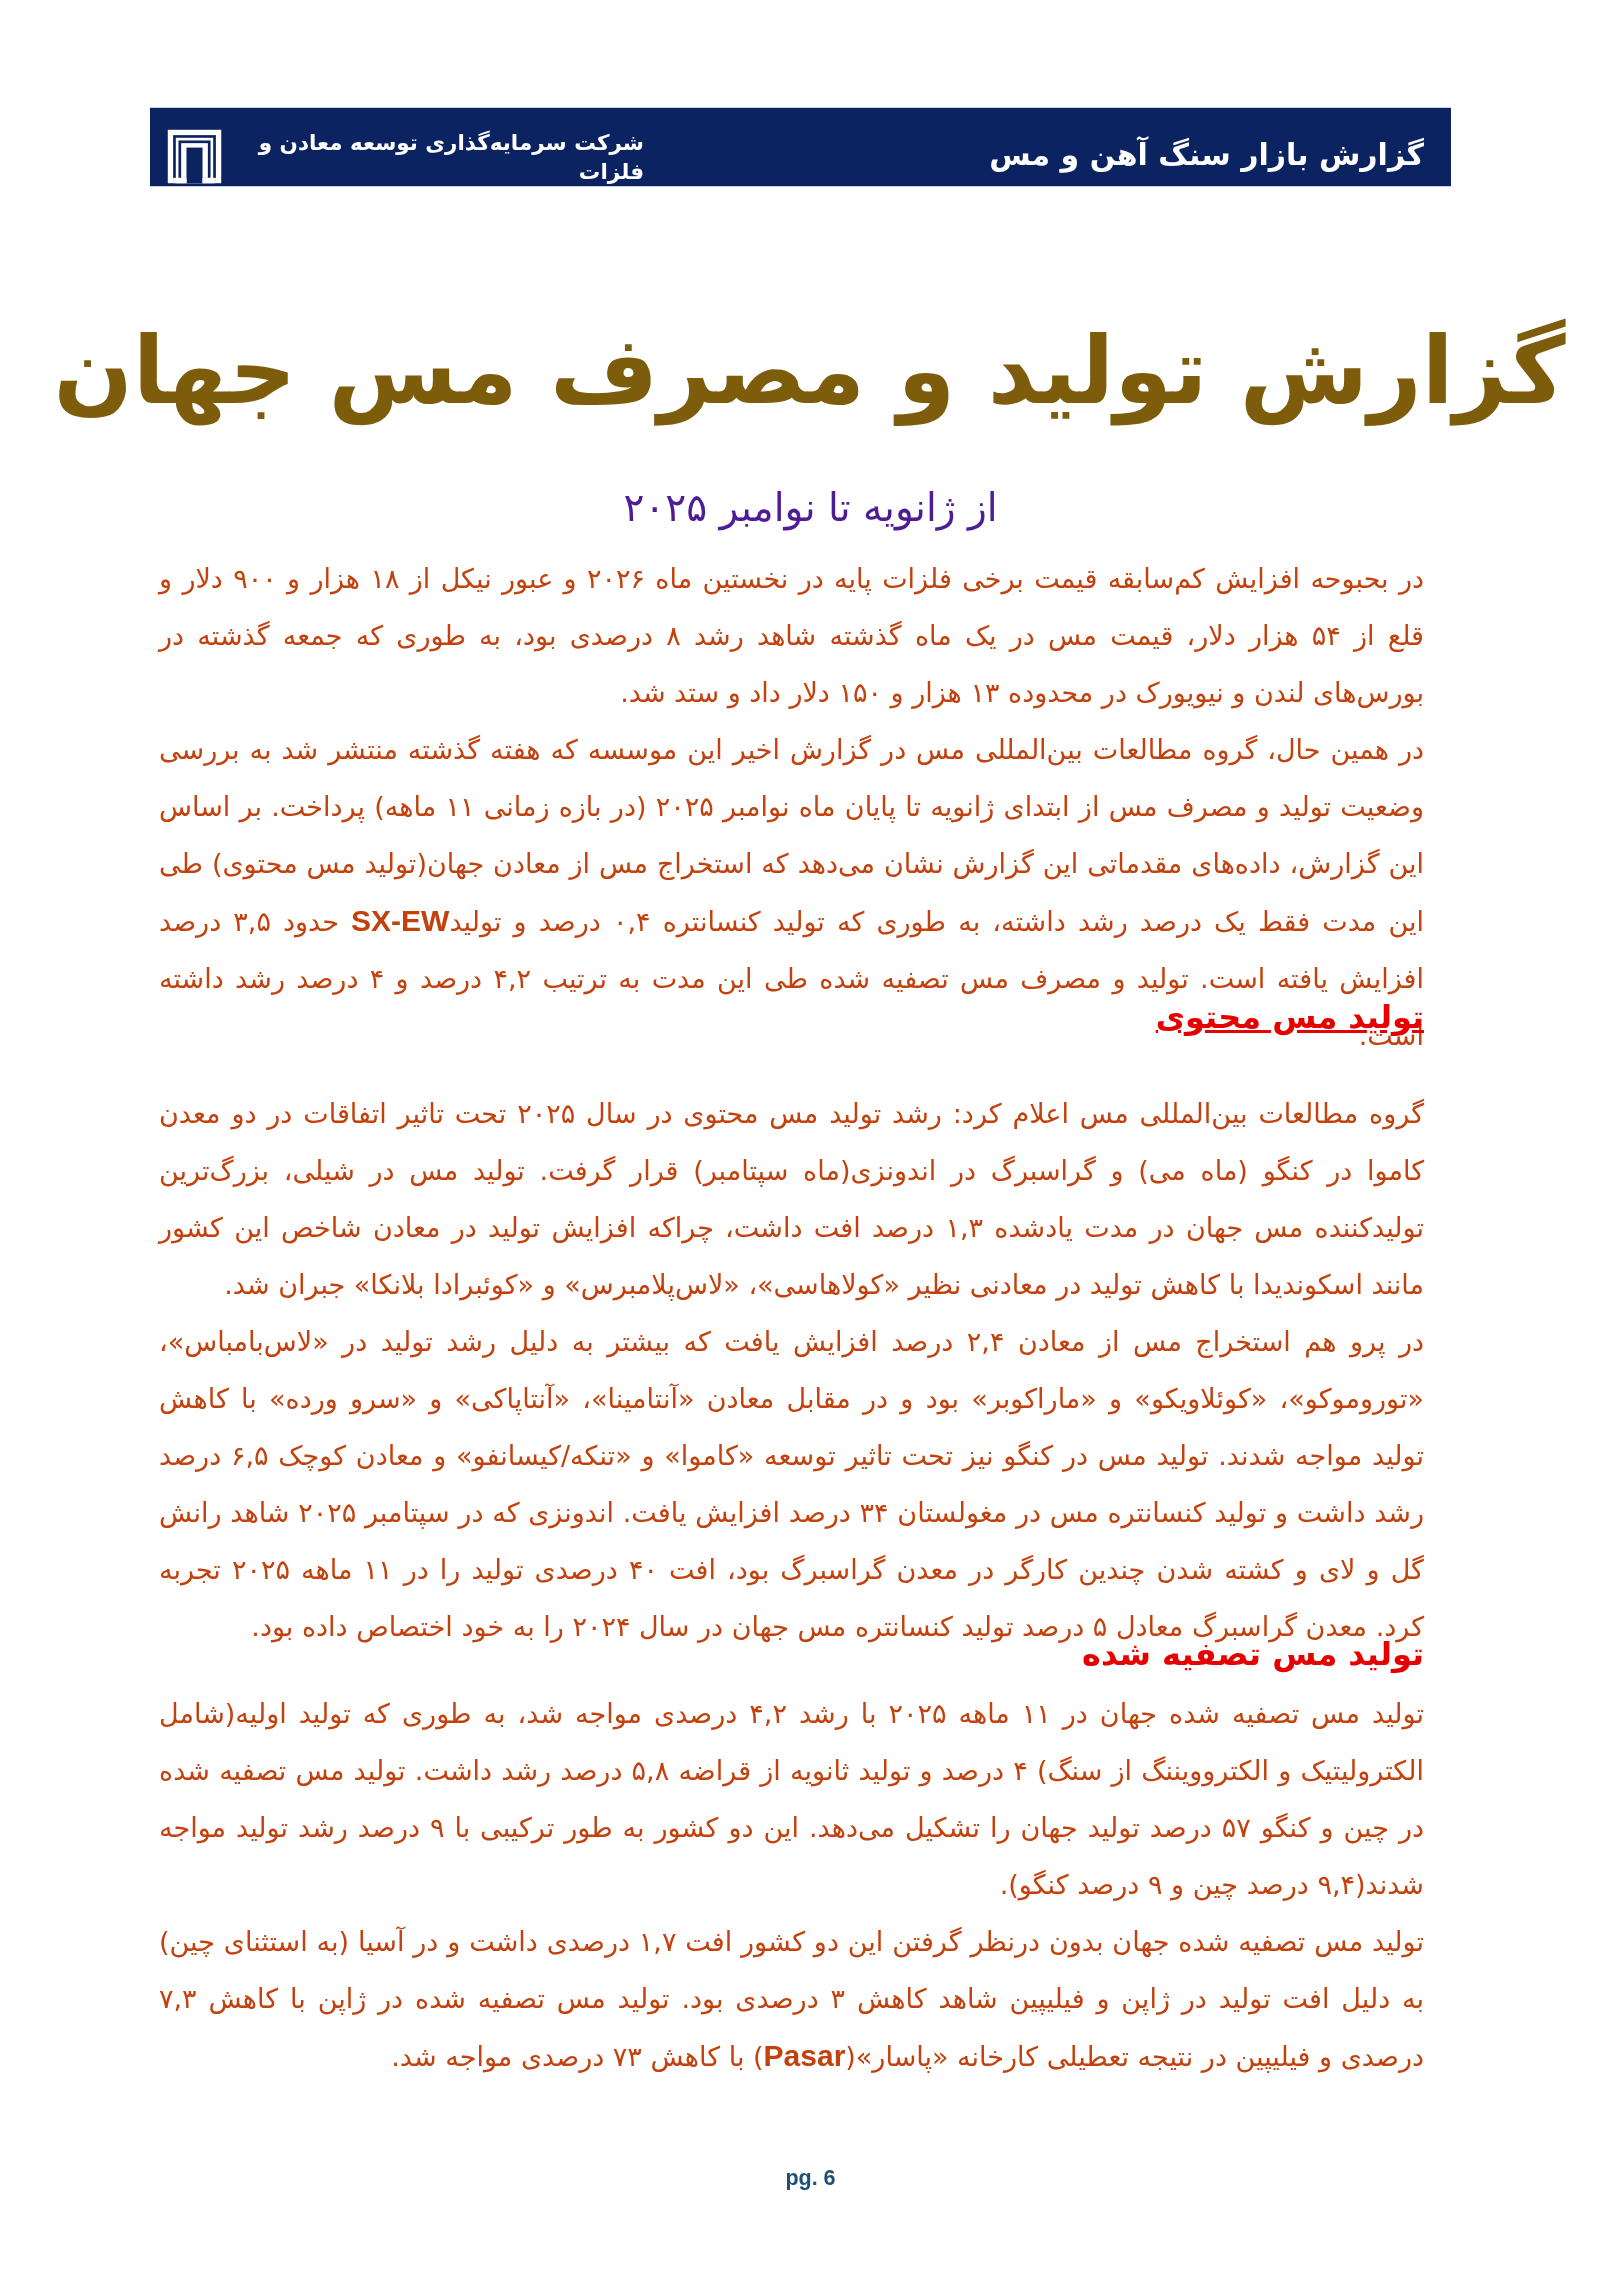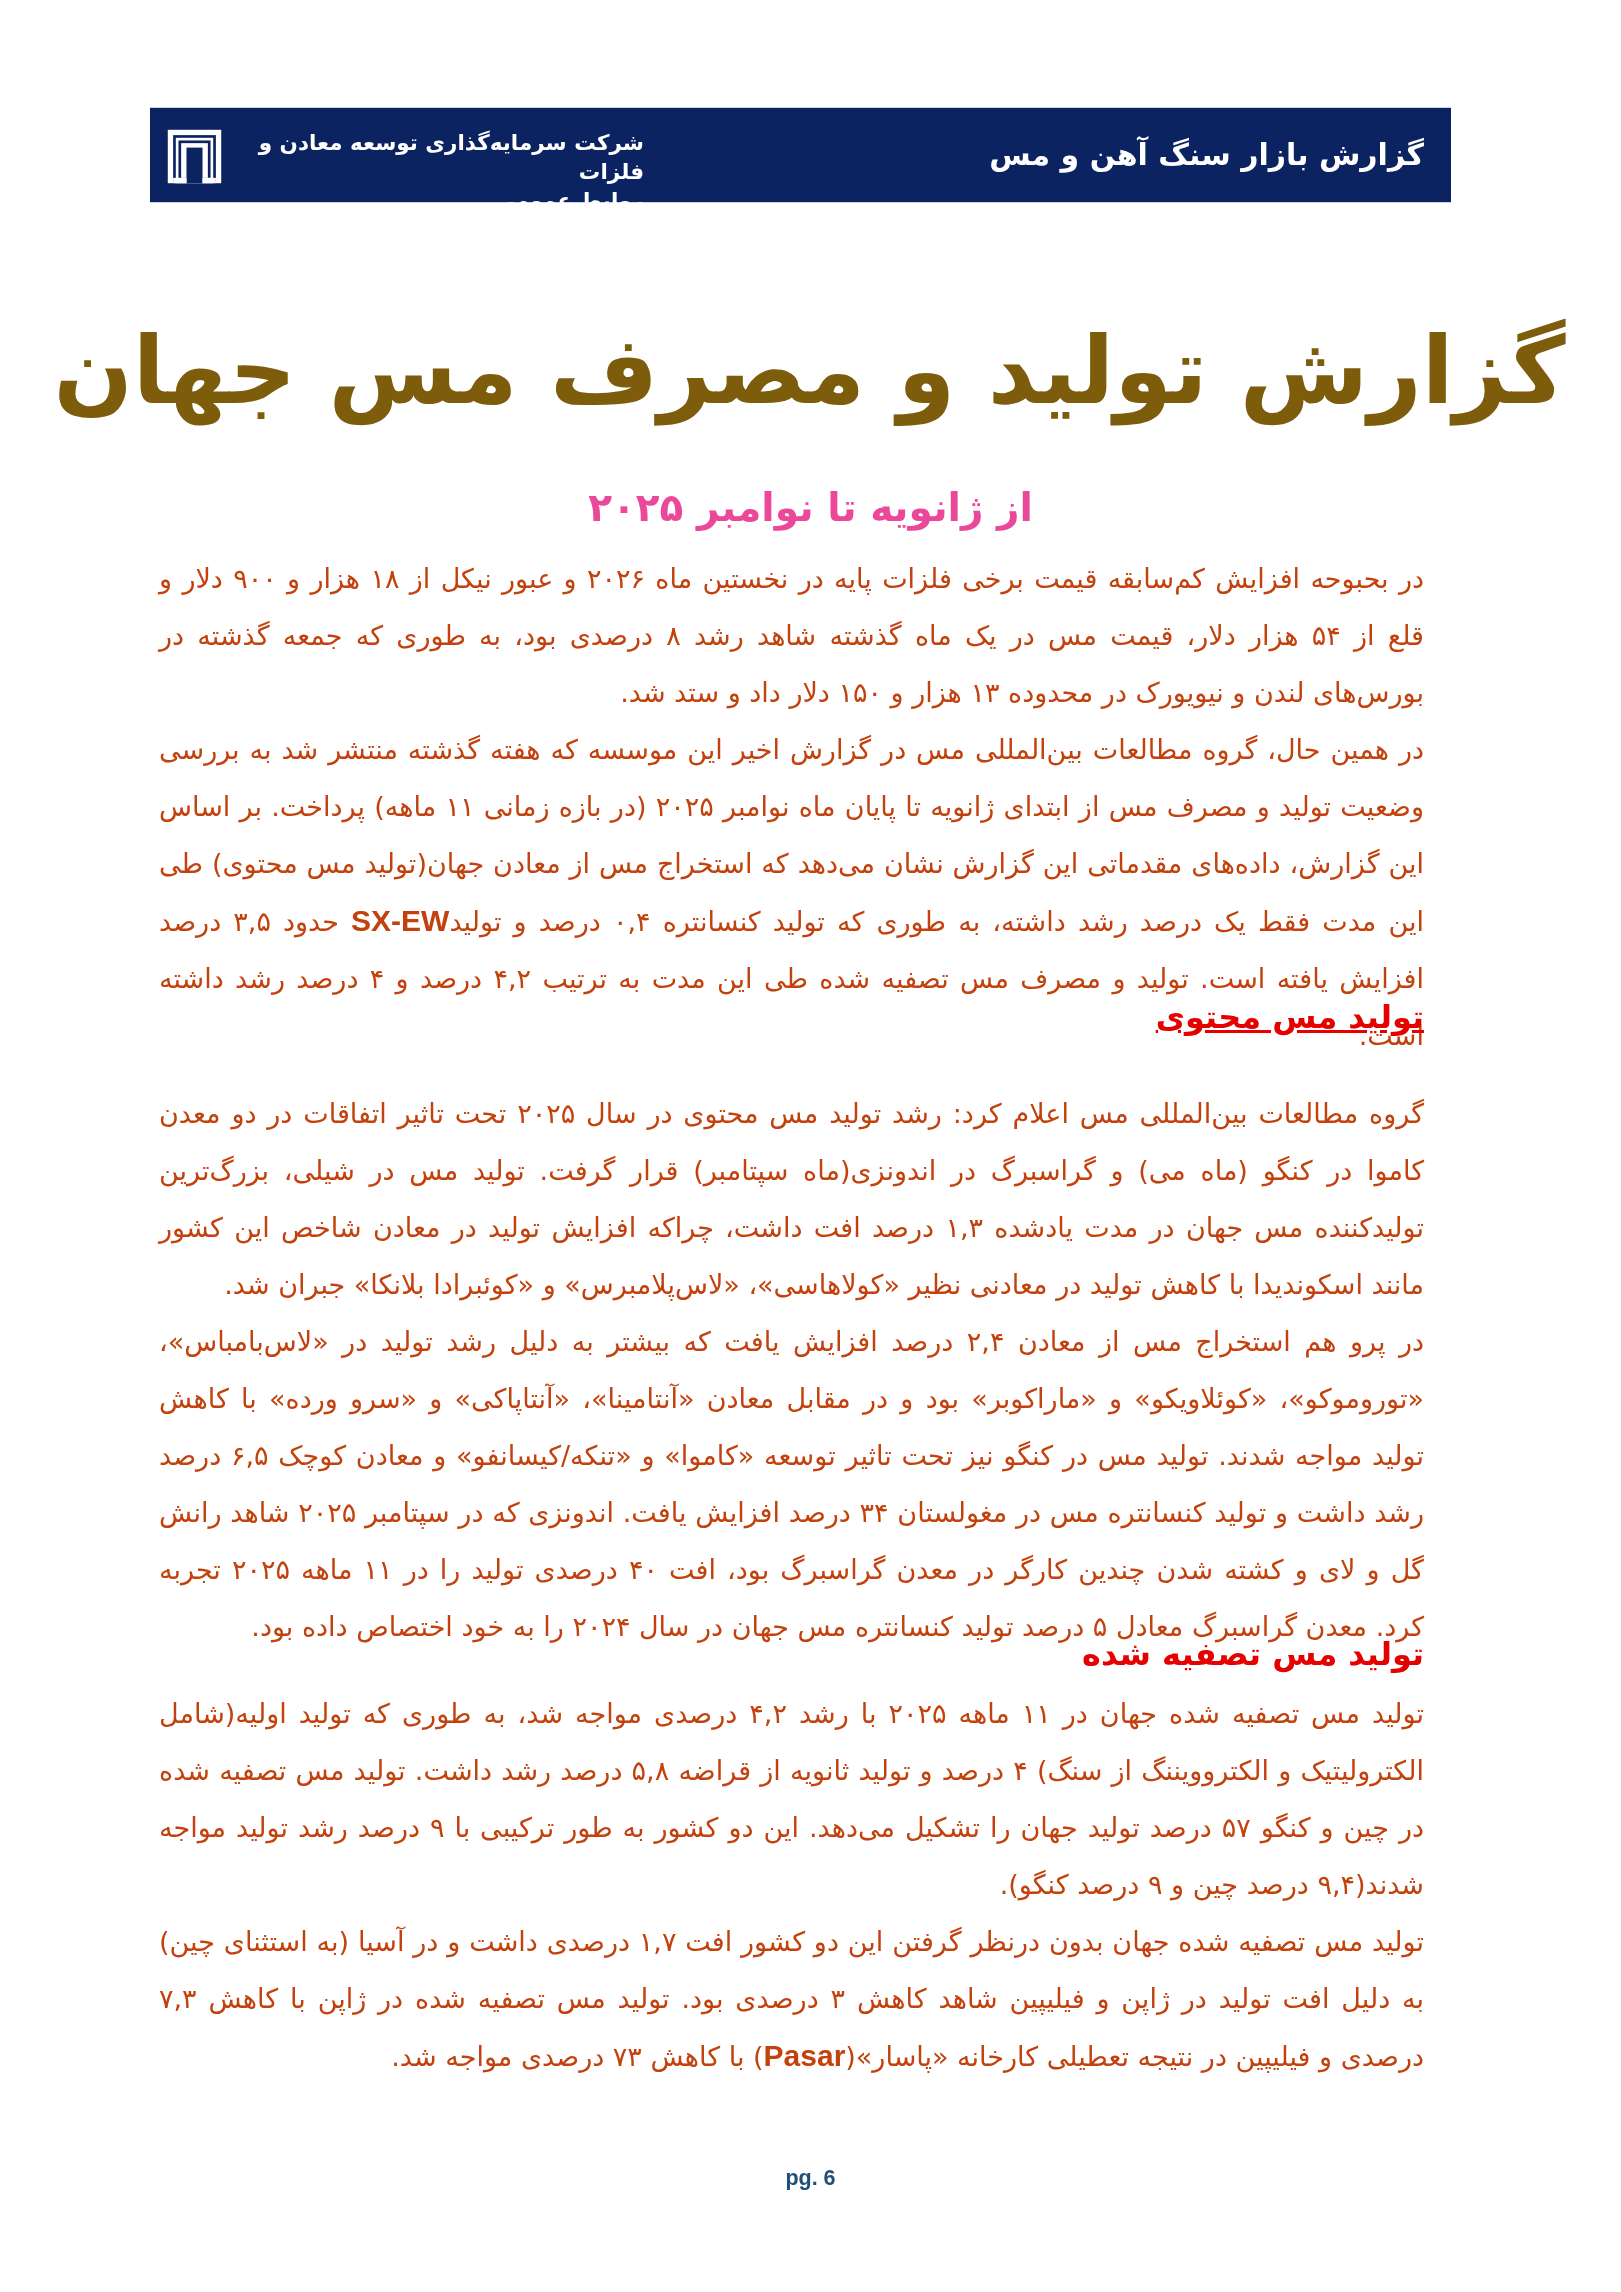--- a/index.html
+++ b/index.html
@@ -1,41 +1,41 @@
 <!DOCTYPE html>
 <html style="font-size:14.3px"><head>
 <meta charset="utf-8">
 <style>
   html, body { margin: 0; padding: 0; }
   body {
     width: 1621px; height: 2293px; background: #ffffff; position: relative; overflow: hidden;
     font-family: "DejaVu Sans", sans-serif;
   }
   .header {
-    position: absolute; left: 150px; top: 107px; width: 1301px; height: 96px;
+    position: absolute; left: 150px; top: 107px; width: 1301px; height: 80px;
     background: #0b2361; border-top: 1.8px solid #c9d3e6; border-bottom: 1.8px solid #c9d3e6; box-sizing: border-box;
   }
   .logo { position: absolute; left: 16px; top: 19.7px; width: 57px; height: 57px; }
   .company {
     position: absolute; left: 82px; top: 19.7px; width: 412px; direction: rtl; text-align: right;
     color: #ffffff; font-weight: bold; line-height: 29px;
   }
   .company .l1 { font-size: 21.5px; display: block; }
   .company .l2 { font-size: 21.5px; display: block; }
   .report-title {
     position: absolute; right: 27px; top: 29px; direction: rtl; color: #ffffff;
     font-size: 30px; font-weight: bold; white-space: nowrap; text-align: center;
   }
   .main-title {
     position: absolute; left: 0; right: 2px; top: 313px; text-align: center; direction: rtl;
     color: #7d5c0b; font-size: 93px; font-weight: bold; line-height: 116px;
   }
   .subtitle {
     position: absolute; left: 0; right: 0; top: 479px; text-align: center; direction: rtl;
-    color: #ec4899; font-size: 39px; font-weight: bold; line-height: 57px;
+    color: #4c1d95; font-size: 39px; font-weight: normal; line-height: 57px;
   }
   .content {
     position: absolute; left: 159px; width: 1265px; direction: rtl; text-align: justify;
     color: #c2410c; font-size: 27px; line-height: 57px;
     font-family: "DejaVu Sans", sans-serif;
   }
   .content p { margin: 0; text-align-last: right; }
   .latin { font-family: "Liberation Sans", sans-serif; font-weight: bold; font-size: 30px; }
   .section-heading {
     position: absolute; right: 197px; direction: rtl; color: #e60000;

